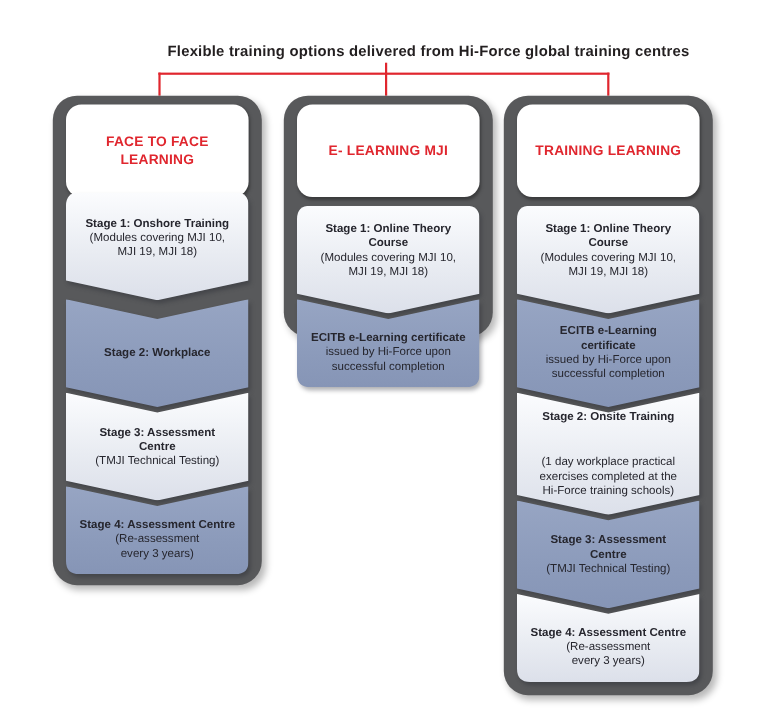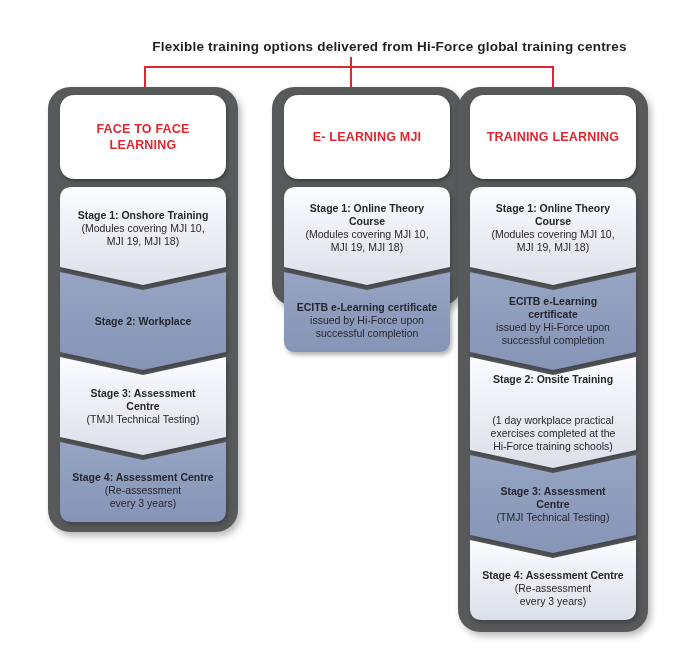--- a/index.html
+++ b/index.html
@@ -56,21 +56,21 @@
   <div class="diagram-title">Flexible training options delivered from Hi-Force global training centres</div>
 
   <div class="conn conn-h"></div>
   <div class="conn conn-v" style="left:350px;top:57px;height:30px"></div>
   <div class="conn conn-v" style="left:144px;top:66px;height:21px"></div>
   <div class="conn conn-v" style="left:552px;top:66px;height:21px"></div>
 
   <section class="column" style="left:48px;height:445px">
     <div class="header">FACE TO FACE LEARNING</div>
 
-    <div class="stage" style="top:100px">
+    <div class="stage" style="top:88px">
       <div class="shape sh-first light">
         <div class="s-title">Stage 1: Onshore Training</div>
         <div class="s-sub">(Modules covering MJI 10,
 MJI 19, MJI 18)</div>
       </div>
     </div>
     <div class="stage" style="top:185px">
       <div class="shape sh-mid blue">
         <div class="s-title">Stage 2: Workplace</div>
       </div>
@@ -83,21 +83,21 @@
     </div>
     <div class="stage" style="top:355px">
       <div class="shape sh-last blue">
         <div class="s-title">Stage 4: Assessment Centre</div>
         <div class="s-sub">(Re-assessment
 every 3 years)</div>
       </div>
     </div>
   </section>
 
-  <section class="column" style="left:272px;height:219px">
+  <section class="column" style="left:258px;height:219px">
     <div class="header">E- LEARNING MJI</div>
 
     <div class="stage" style="top:100px">
       <div class="shape sh-first light">
         <div class="s-title">Stage 1: Online Theory Course</div>
         <div class="s-sub">(Modules covering MJI 10,
 MJI 19, MJI 18)</div>
       </div>
     </div>
     <div class="stage" style="top:185px">

